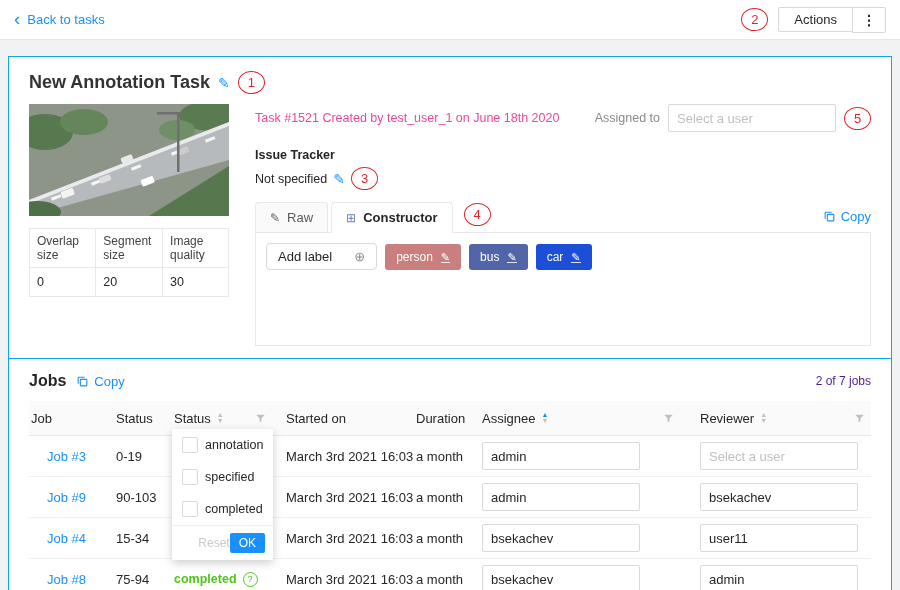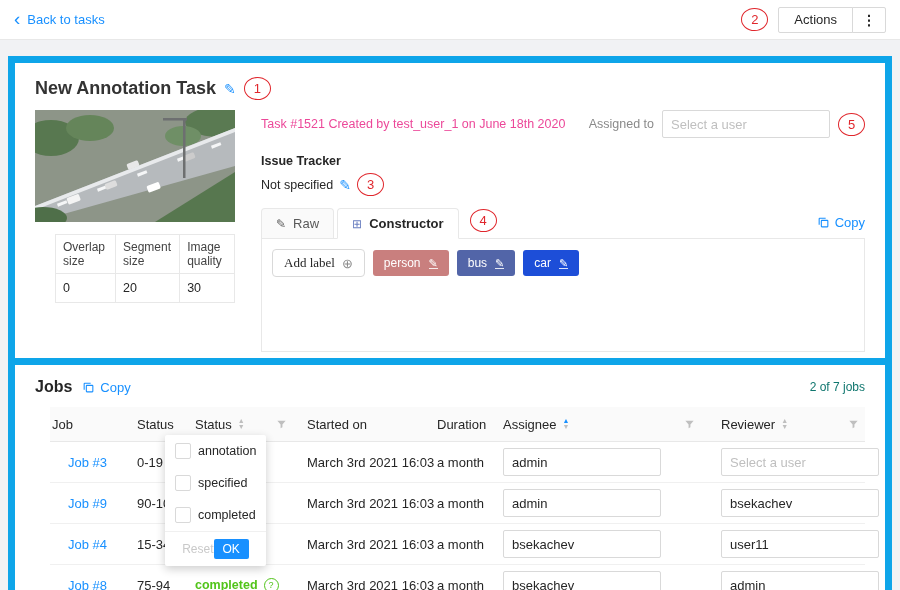--- a/index.html
+++ b/index.html
@@ -9,38 +9,38 @@
     font-family:"Liberation Sans", sans-serif;
     font-size:13px;color:#262626;
   }
   
   .topbar{position:absolute;top:0;left:0;right:0;height:40px;background:#fff;
     border-bottom:1px solid #e8e8e8;display:flex;align-items:center;
     justify-content:space-between;padding:0 14px;box-sizing:border-box;}
   .back{display:flex;align-items:center;gap:7px;color:#1890ff;cursor:pointer;text-decoration:none;}
   .back .chev{font-size:19px;line-height:1;margin-top:-2px;}
   .topbar-right{display:flex;align-items:center;gap:10px;}
-  .btn-group{display:inline-flex;}
+  .btn-group{display:inline-flex;align-items:center;}
   .btn{background:#fff;border:1px solid #d9d9d9;padding:4px 15px;font-size:13px;
     color:#262626;cursor:pointer;border-radius:2px 0 0 2px;font-family:inherit;}
   .btn.icon-btn{border-radius:0 2px 2px 0;margin-left:-1px;padding:4px 9px;font-weight:bold;font-size:14px;}
   
   .mark{display:inline-flex;align-items:center;justify-content:center;flex:none;
     width:25px;height:21px;border:1.6px solid #e0262c;border-radius:50%;
     color:#e0262c;font-size:13px;line-height:1;background:transparent;}
   
-  .panel{position:absolute;left:8px;right:8px;background:#fff;border:7px solid #0ea5e9;box-sizing:border-box;}
+  .panel{position:absolute;left:8px;right:8px;background:#fff;border:1px solid #0ea5e9;box-sizing:border-box;}
   .task-panel{top:56px;padding:14px 20px 16px;}
   .title-row{display:flex;align-items:center;gap:8px;margin-bottom:10px;}
   .title-row h1{margin:0;font-size:18px;font-weight:600;color:#333;}
   .edit-link{color:#1890ff;font-size:14px;cursor:pointer;}
   .task-body{display:flex;gap:26px;}
   .task-left{width:200px;flex:none;}
   .thumb{width:200px;height:112px;overflow:hidden;background:#98a093;}
-  .params{border-collapse:collapse;margin-top:12px;margin-left:20px;}
+  .params{border-collapse:collapse;margin-top:12px;}
   .params th,.params td{border:1px solid #e8e8e8;padding:5px 7px;font-size:12px;
     text-align:left;font-weight:400;color:#434343;width:52px;vertical-align:top;}
   .params td{font-size:12.5px;color:#262626;padding:7px 7px;}
   .task-right{flex:1;min-width:0;}
   .meta-row{display:flex;align-items:center;justify-content:space-between;}
   .meta{color:#ec4899;font-size:12.5px;}
   .assigned{display:flex;align-items:center;gap:8px;}
   .assigned-label{color:#8a8a8a;font-size:12.5px;}
   input{font-family:inherit;}
   .text-input{width:168px;height:28px;border:1px solid #d9d9d9;border-radius:2px;
@@ -56,59 +56,59 @@
   .tab.active{background:#fff;color:#262626;font-weight:700;margin-bottom:-1px;
     border-bottom:1px solid #fff;}
   .tab-icon{font-size:12px;color:#595959;font-weight:400;}
   .tab.active .tab-icon{color:#6a7fc0;}
   .tabs-row .mark{margin:0 0 6px 8px;}
   .copy-link{margin-left:auto;display:flex;align-items:center;gap:5px;color:#1890ff;
     font-size:13px;cursor:pointer;padding-bottom:8px;text-decoration:none;}
   .tab-content{border:1px solid #e8e8e8;border-top:none;padding:10px;min-height:92px;
     display:flex;align-items:center;align-content:flex-start;gap:8px;flex-wrap:wrap;
     align-items:flex-start;}
-  .add-label-btn{display:inline-flex;align-items:center;gap:7px;border:1px solid #d9d9d9;
+  .add-label-btn{display:inline-flex;align-items:center;gap:22px;border:1px solid #d9d9d9;
     background:#fff;border-radius:4px;padding:5px 11px;font-size:13px;color:#262626;
-    cursor:pointer;font-family:Liberation Serif, serif;}
+    cursor:pointer;font-family:Liberation Sans, sans-serif;}
   .plus{color:#8c8c8c;font-size:13px;line-height:1;}
   .chip{display:inline-flex;align-items:center;gap:8px;color:#fff;font-size:12px;
     padding:6px 11px;border-radius:3px;cursor:pointer;margin-top:1px;}
   .chip-edit{font-size:11px;line-height:10px;border-bottom:1px solid rgba(255,255,255,.85);}
   
   .jobs-panel{top:358px;height:270px;padding:10px 20px 0;}
   .jobs-head{display:flex;align-items:center;gap:10px;height:24px;}
   .jobs-title{font-size:16px;font-weight:700;}
   .jobs-head .copy-link{margin-left:0;padding-bottom:0;}
-  .jobs-count{margin-left:auto;font-size:12px;color:#0f766e;}
+  .jobs-count{margin-left:auto;font-size:12px;color:#4c1d95;}
   .jtable{margin-top:8px;}
   .jrow{display:grid;grid-template-columns:85px 58px 112px 130px 66px 218px 1fr;
-    align-items:center;height:40px;border-bottom:1px solid #f0f0f0;margin-left:15px;}
+    align-items:center;height:40px;border-bottom:1px solid #f0f0f0;}
   .jrow.header{background:#fafafa;height:34px;border-bottom:1px solid #e8e8e8;}
   .hcell{display:flex;align-items:center;gap:3px;padding-left:2px;font-size:13px;color:#262626;}
   .sorter{display:inline-flex;flex-direction:column;margin-left:3px;}
   .car{font-size:7px;line-height:6px;color:#bfbfbf;}
   .car.active{color:#1890ff;}
   .funnel{margin-left:auto;display:flex;cursor:pointer;}
   .f-status{margin-right:18px;} .f-assignee{margin-right:24px;} .f-reviewer{margin-right:6px;}
   .cell{padding-left:2px;}
   .cell.first{padding-left:18px;}
   .hcell.first{padding-left:2px;}
   .job-link{color:#1890ff;cursor:pointer;text-decoration:none;}
   .status-completed{color:#52c41a;font-weight:700;font-size:12.5px;display:flex;align-items:center;}
   .qicon{width:13px;height:13px;border:1px solid #52c41a;border-radius:50%;color:#52c41a;
     font-size:9px;display:inline-flex;align-items:center;justify-content:center;
     margin-left:6px;font-weight:400;}
   .cell-input{width:158px;}
   
-  .filter-dropdown{position:absolute;left:150px;top:70px;width:101px;background:#fff;
+  .filter-dropdown{position:absolute;left:163px;top:70px;width:101px;background:#fff;
     border-radius:2px;box-shadow:0 3px 10px rgba(0,0,0,.2);z-index:5;font-size:12.5px;}
   .fd-item{display:flex;align-items:center;gap:7px;padding:8px 10px;cursor:pointer;}
   .checkbox{width:14px;height:14px;border:1px solid #d9d9d9;border-radius:2px;
     background:#fff;flex:none;}
-  .fd-footer{display:flex;align-items:center;justify-content:center;
+  .fd-footer{display:flex;align-items:center;justify-content:flex-end;
     border-top:1px solid #f0f0f0;padding:7px 8px;}
   .reset-btn{color:#c9c9c9;background:none;border:none;font-size:12px;padding:0;font-family:inherit;}
   .ok-btn{background:#1890ff;color:#fff;border:none;border-radius:2px;font-size:12px;
     padding:3px 9px;cursor:pointer;font-family:inherit;}
 </style>
 </head>
 <body>
 
 <div class="topbar">
   <a class="back">

